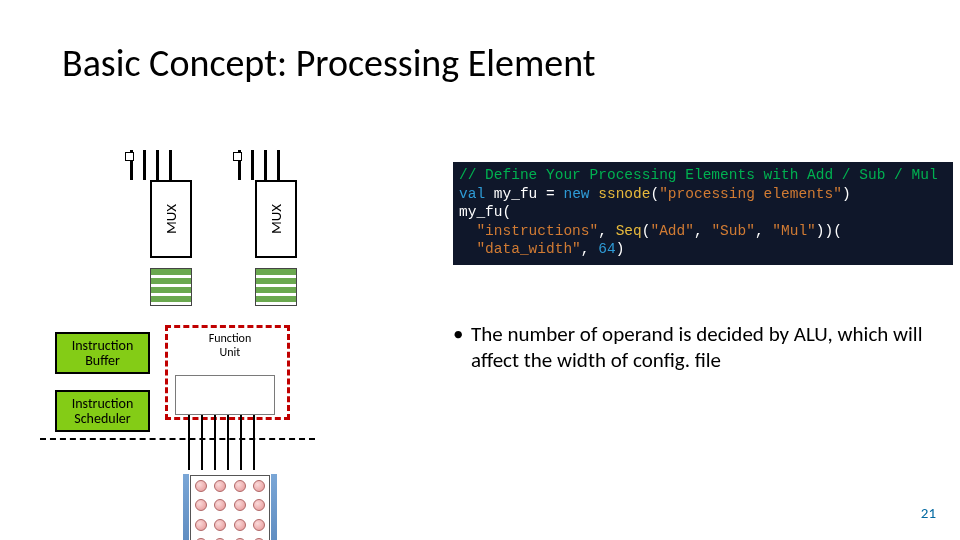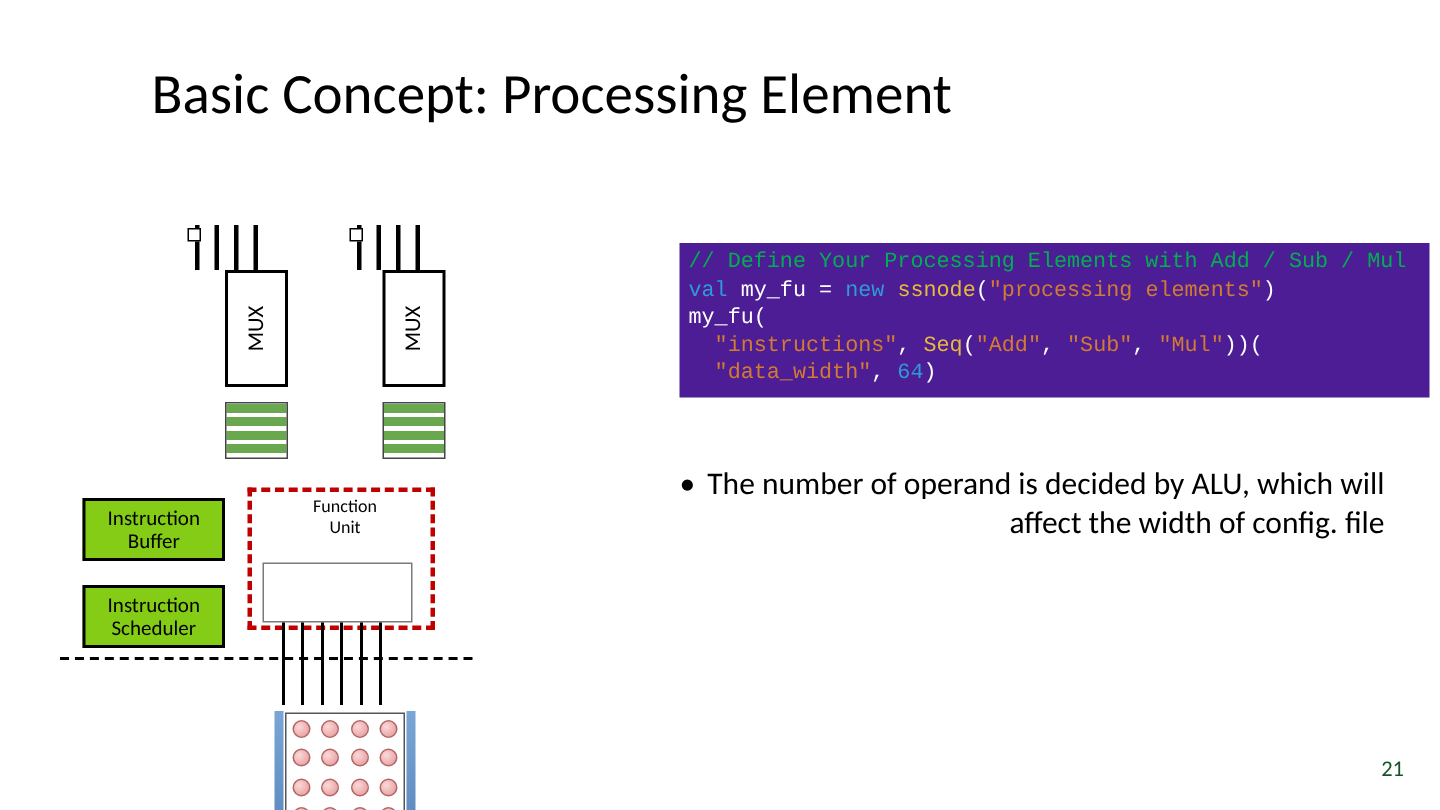--- a/index.html
+++ b/index.html
@@ -11,21 +11,20 @@
     position: relative;
     overflow: hidden;
   }
   .slide-title {
     position: absolute;
     left: 62px;
     top: 40px;
     font-size: 38px;
     font-weight: 400;
     color: #000;
-    margin-left: 39px;
   }
   
   .diagram {
     position: absolute;
     left: 40px;
     top: 150px;
     width: 410px;
     height: 350px;
   }
   .mux {
@@ -130,57 +129,56 @@
     border:1px solid #b06666;
     margin:auto;
   }
 
   
   .code {
     position: absolute;
     left: 453px;
     top: 162px;
     width: 500px;
-    background: #4c1d95;
+    background: #0f172a;
     padding: 4px 6px 6px 6px;
     font-family: "Courier New", monospace;
     font-size: 14.5px;
     line-height: 1.28;
     color: #fff;
     white-space: pre;
   }
   .cm  { color:#00b050; }
   .kw  { color:#2e9bd6; }
   .fn  { color:#e7b93c; }
   .st  { color:#d17b33; }
   .num { color:#2e9bd6; }
 
   
   .bullets{
     position:absolute;
-    left:453px; top:310px;
+    left:453px; top:322px;
     width:470px;
     font-size:21px;
     color:#000;
     line-height:1.22;
-    text-align:right;
   }
   .bullets li{
     list-style: none;
     padding-left: 18px;
     position: relative;
     margin-bottom: 12px;
   }
   .bullets li::before{
     content:"•"; position:absolute; left:0; top:0;
   }
 
   .pagenum{
     position:absolute; right:24px; bottom:18px;
-    font-size:15px; color:#14532d;
+    font-size:15px; color:#0369a1;
   }
 </style>
 </head>
 <body>
 
 <h1 class="slide-title">Basic Concept: Processing Element</h1>
 
 <div class="diagram">
   <div class="vlines a"></div>
     <div class="vlines b"></div>

